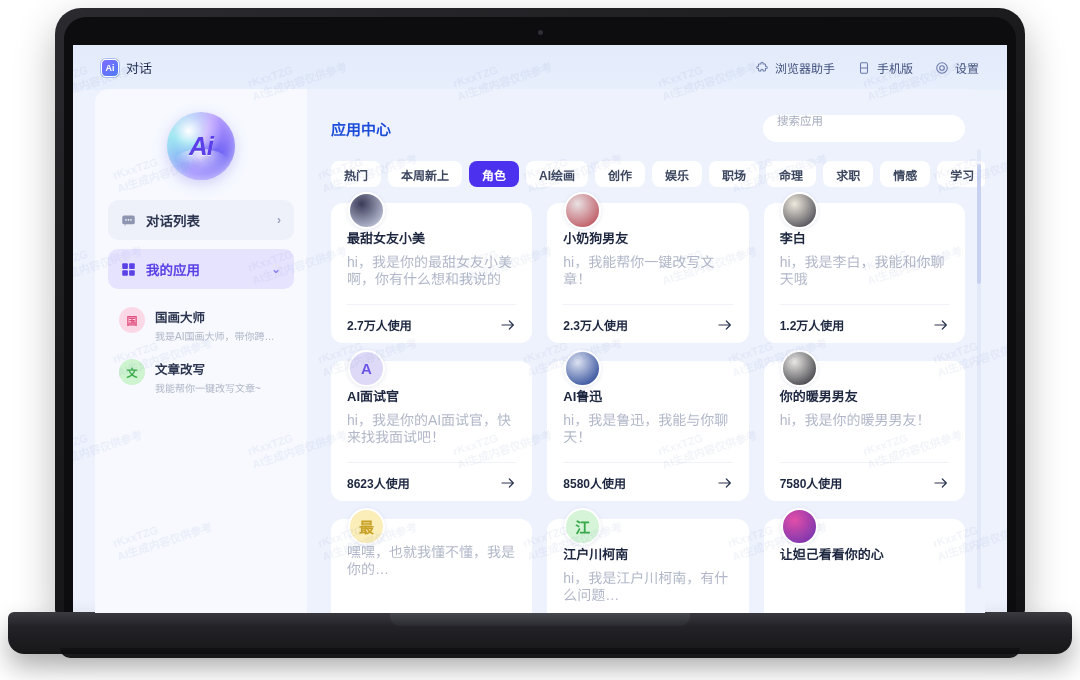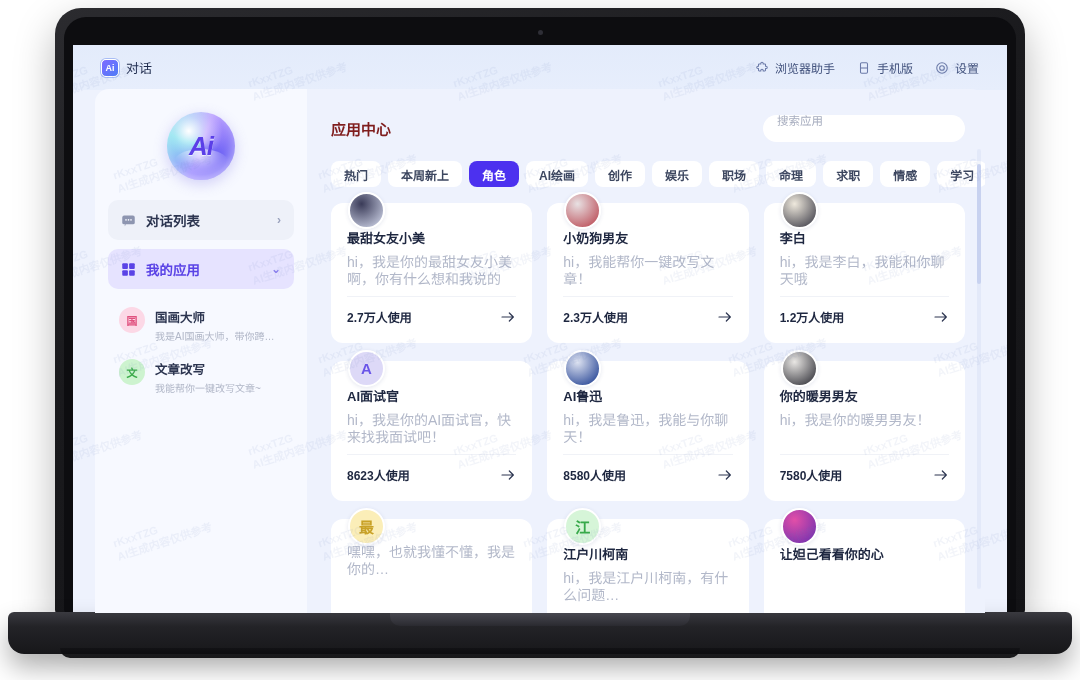--- a/index.html
+++ b/index.html
@@ -168,21 +168,21 @@
   }
 
   
   .main {
     flex: 1; background: #eef2fd;
     border-radius: 0 14px 0 0;
     padding: 26px 20px 0 24px;
     position: relative; overflow: hidden;
   }
   .main-head { display: flex; align-items: center; margin-bottom: 19px; }
-  .main-title { font-size: 15px; font-weight: 700; color: #7f1d1d; }
+  .main-title { font-size: 15px; font-weight: 700; color: #1d4ed8; }
   .search-box {
     margin-left: auto; width: 202px; height: 27px;
     background: #ffffff; border-radius: 14px;
     display: flex; align-items: flex-start; padding: 0 14px;
   }
   .search-box input {
     border: none; outline: none; background: transparent;
     font-size: 11.5px; color: #333; width: 100%;
     font-family: "Liberation Sans", sans-serif;
   }
@@ -217,21 +217,21 @@
     box-shadow: 0 1px 4px rgba(40,60,120,.12);
   }
   .card-top { display: flex; align-items: center; margin-bottom: 7px; }
   .card-name { font-size: 13px; font-weight: 700; color: #1e2740; }
   .heart { margin-left: auto; width: 15px; height: 15px; cursor: pointer; }
   .card-desc {
     font-size: 14px; line-height: 17px; color: #b2b8c9;
     height: 34px; overflow: hidden;
   }
   .card-foot {
-    position: absolute; left: 16px; right: 16px; bottom: 18px;
+    position: absolute; left: 16px; right: 16px; bottom: 10px;
     border-top: 1px solid #f0f2f7; padding-top: 11px;
     display: flex; align-items: center;
   }
   .card-count { font-size: 12px; font-weight: 700; color: #1e2740; }
   .arrow { margin-left: auto; width: 16px; height: 12px; }
 
   
   .scroll-track {
     position: absolute; right: 4px; top: 60px;
     width: 4px; height: 440px; border-radius: 2px;

